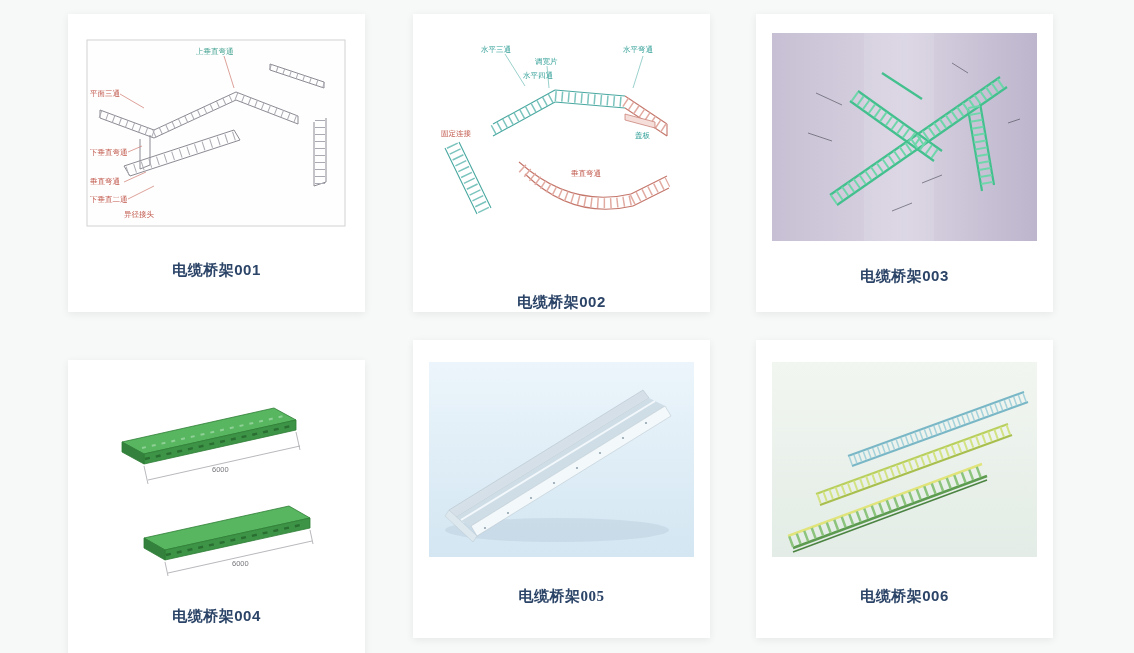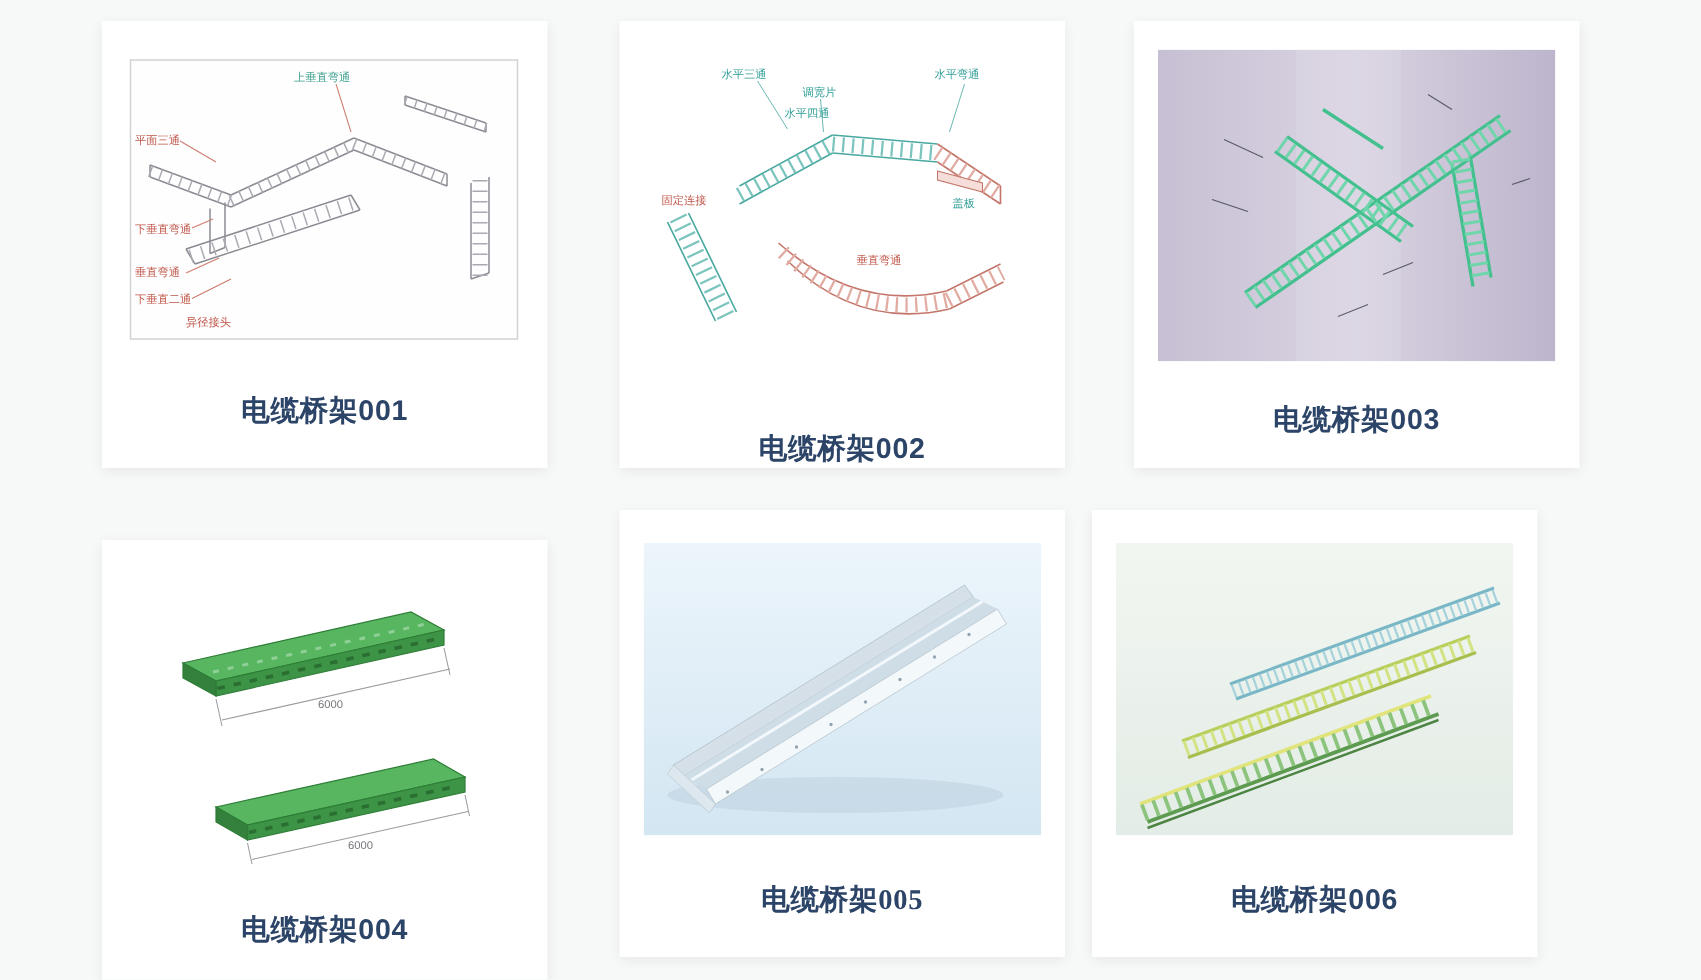--- a/index.html
+++ b/index.html
@@ -21,34 +21,34 @@
     box-shadow: 0 2px 8px rgba(0,0,0,0.07);
     display: flex;
     flex-direction: column;
     align-items: center;
   }
   .c1 { left: 68px;  top: 14px; }
   .c2 { left: 413px; top: 14px; justify-content: space-between; }
   .c3 { left: 756px; top: 14px; }
   .c4 { left: 68px;  top: 360px; }
   .c5 { left: 413px; top: 340px; font-family: Liberation Serif, serif; }
-  .c6 { left: 728px; top: 340px; text-align: center; }
+  .c6 { left: 756px; top: 340px; text-align: center; }
   .imgbox {
     margin-top: 22px;
     width: 265px;
     height: 195px;
     display: flex;
     align-items: center;
     justify-content: center;
     overflow: hidden;
   }
   .c3 .imgbox { margin-top: 19px; height: 208px; }
   .title {
     margin-top: 30px;
-    font-size: 19px;
+    font-size: 15px;
     font-weight: bold;
     color: #2b4467;
     letter-spacing: 0.5px;
     cursor: pointer;
   }
   .c3 .title { margin-top: 26px; }
   svg text { font-family: "Liberation Sans", sans-serif; }
 </style>
 </head>
 <body>

